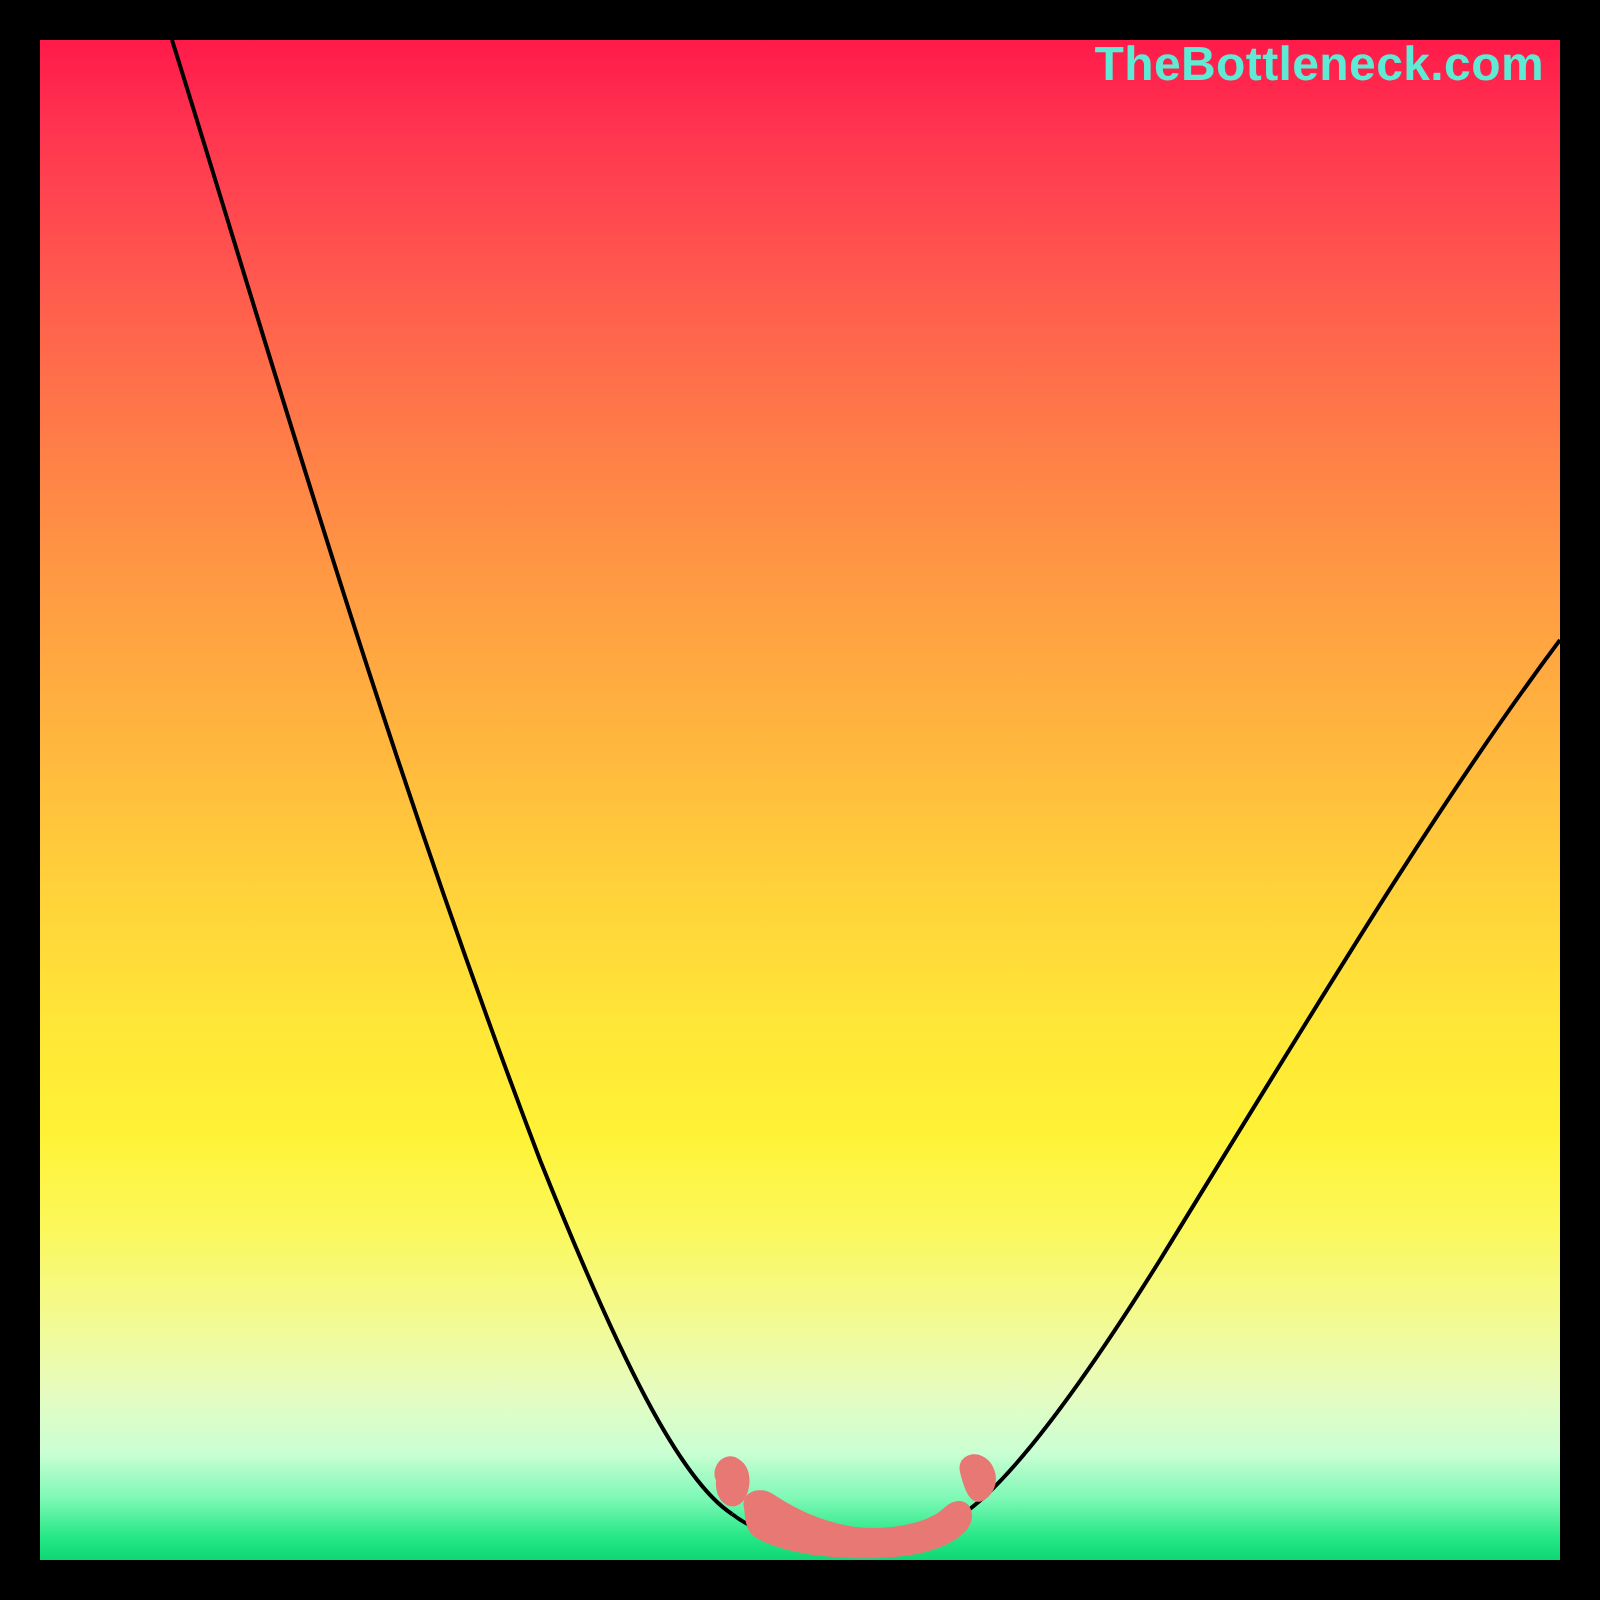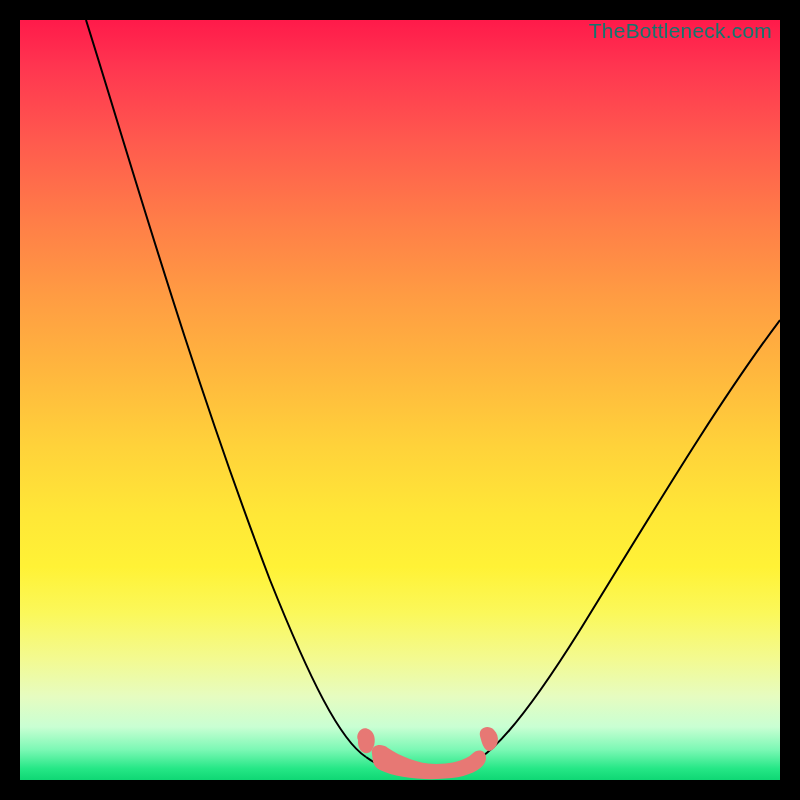--- a/index.html
+++ b/index.html
@@ -34,23 +34,23 @@
       #7cf8b5 96%,
       #25e786 98.5%,
       #0fd774 100%
     );
     overflow: hidden;
   }
   .attribution {
     position: absolute;
     top: 19px;
     right: 28px;
-    font-size: 21px;
-    color: #0f766e;
-    font-weight: 400;
+    font-size: 24px;
+    color: #5eead4;
+    font-weight: 700;
     letter-spacing: 0.2px;
   }
   svg.curves {
     position: absolute;
     left: 0;
     top: 0;
     width: 760px;
     height: 760px;
     overflow: visible;
   }

